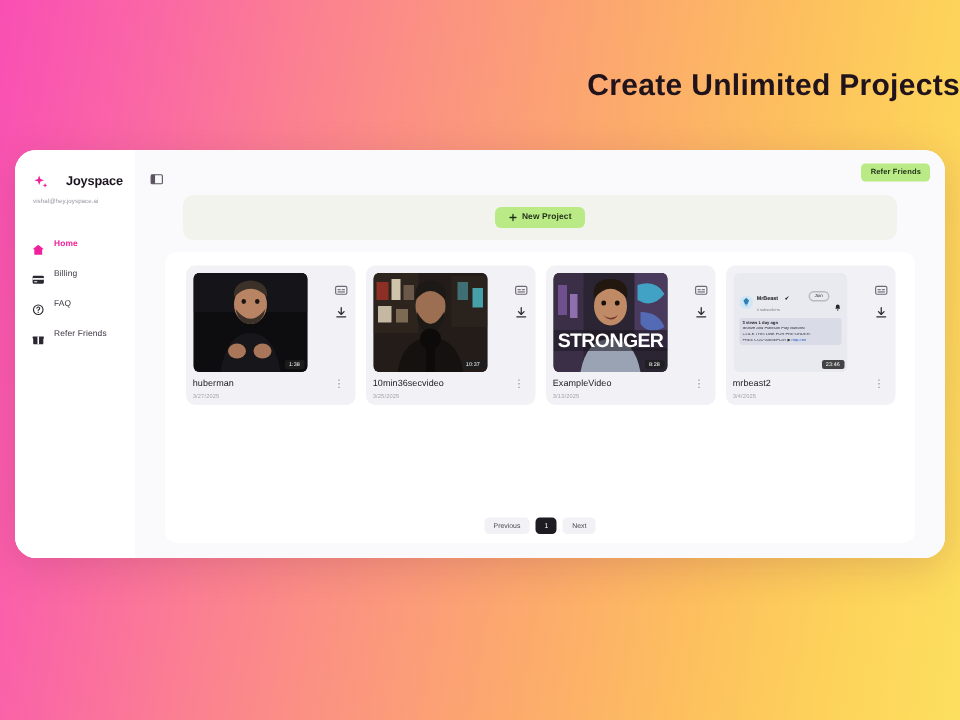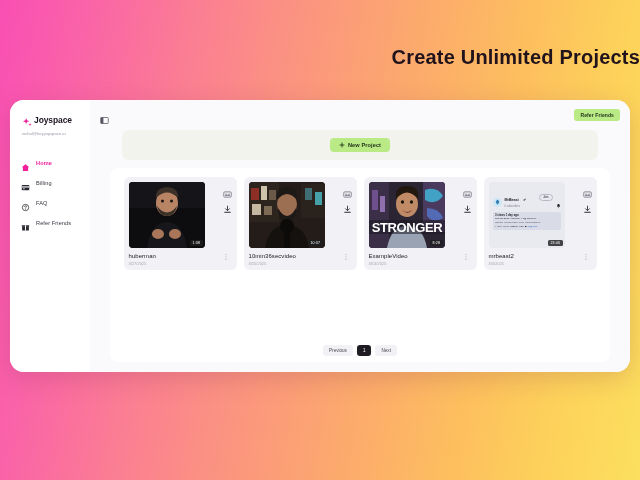--- a/index.html
+++ b/index.html
@@ -42,21 +42,21 @@
     width: 80px;
     background: #ffffff;
     padding: 14px 8px 10px 8px;
     flex: 0 0 80px;
     display: flex;
     flex-direction: column;
   }
   .brand {
     display: flex;
     align-items: center;
-    gap: 1px;
+    gap: 11px;
     padding-left: 4px;
   }
   .brand-mark { width: 11px; height: 11px; flex: 0 0 11px; }
   .brand-name {
     font-size: 8.5px;
     font-weight: 600;
     color: #1c1420;
     letter-spacing: -0.1px;
   }
   .brand-email {

